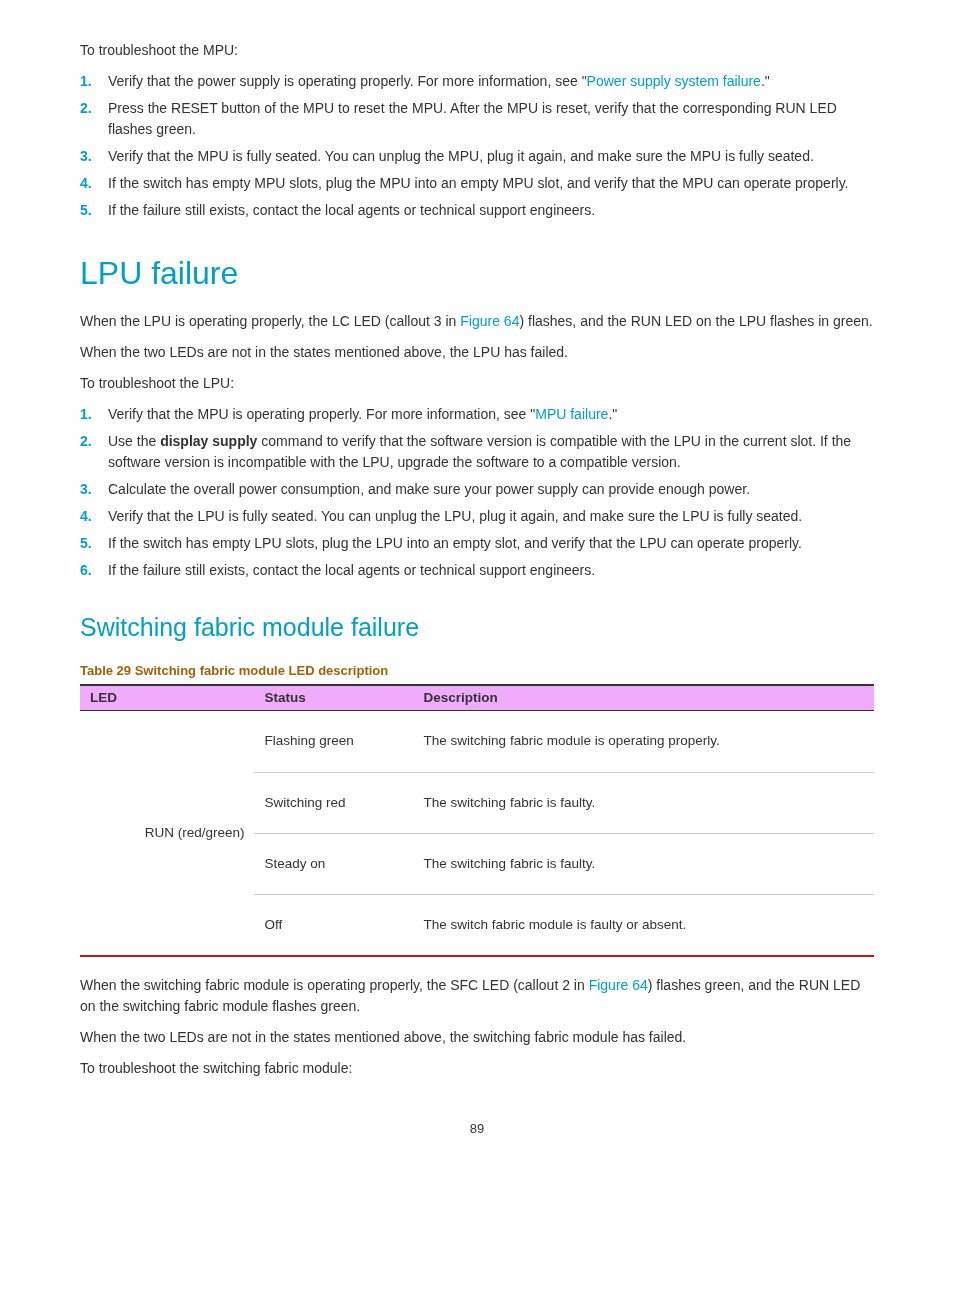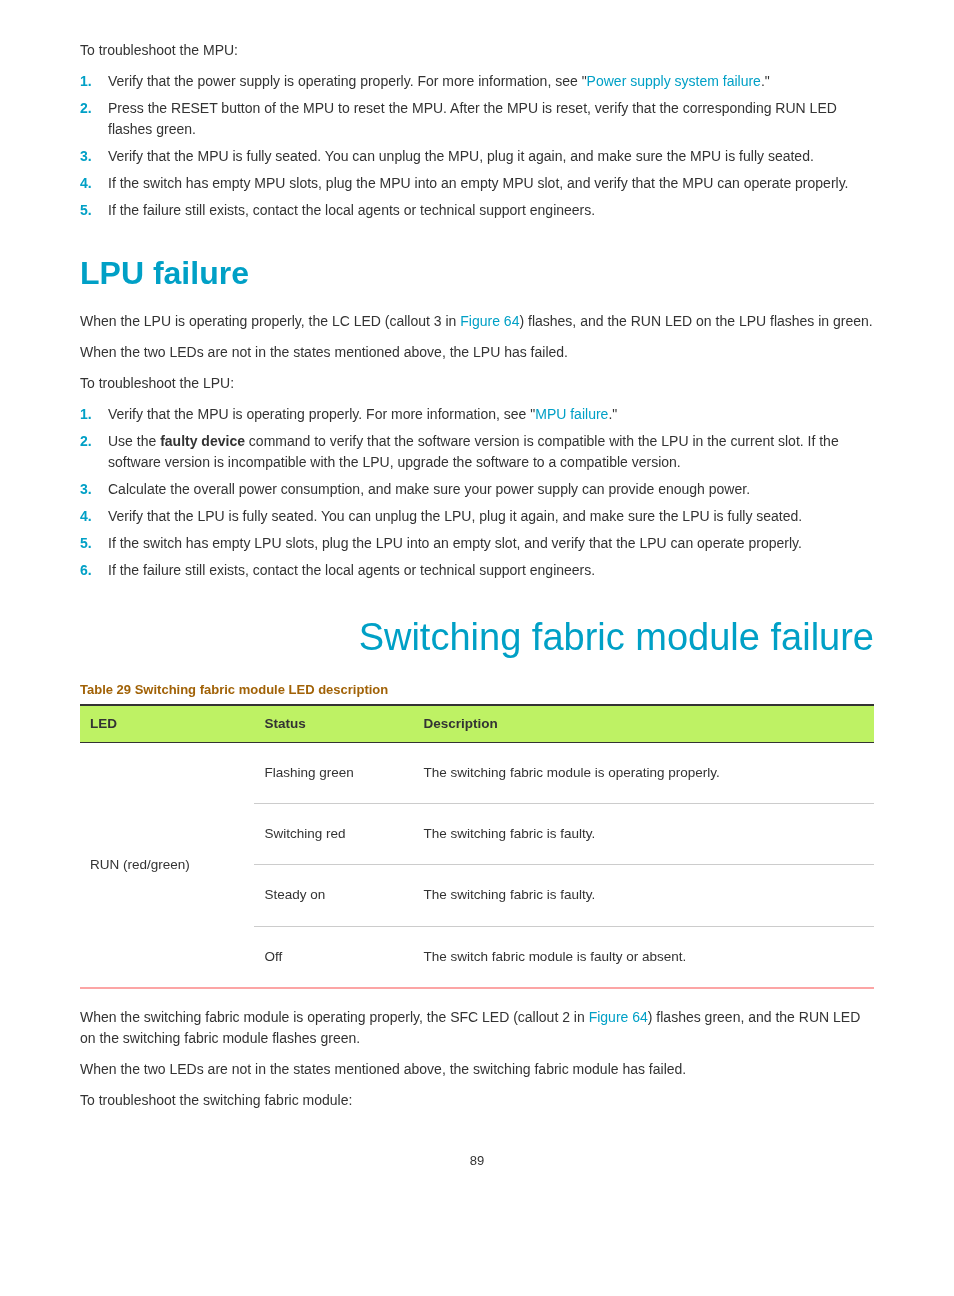--- a/index.html
+++ b/index.html
@@ -33,68 +33,67 @@
     .list-content {
       flex: 1;
     }
     a.link-blue {
       color: #00a0c6;
       text-decoration: none;
       margin-top: 36px;
     }
     h1.section-title {
       font-size: 32px;
-      font-weight: bold;
+      font-weight: normal;
       color: #00a0c6;
       margin: 28px 0 14px 0;
       font-family: Arial, Helvetica, sans-serif;
     }
     h2.section-title {
-      font-size: 38px;
+      font-size: 25px;
       font-weight: normal;
       color: #00a0c6;
       margin: 28px 0 14px 0;
       font-family: Arial, Helvetica, sans-serif;
-      text-align: right;
     }
     .bold { font-weight: bold; }
     .table-title {
       color: #a16207;
       font-weight: bold;
       font-size: 13px;
       margin-bottom: 4px;
     }
     table.data-table {
       width: 100%;
       border-collapse: collapse;
       margin-bottom: 18px;
       font-size: 13.5px;
     }
     table.data-table thead tr {
       border-top: 2px solid #333;
       border-bottom: 1px solid #333;
     }
     table.data-table th {
-      padding: 8px 10px;
+      padding: 2px 10px;
       text-align: left;
       font-weight: bold;
-      background: #bef264;
+      background: #f0abfc;
     }
     table.data-table tbody tr {
       border-bottom: 1px solid #ccc;
     }
     table.data-table tbody tr:last-child {
-      border-bottom: 2px solid #fca5a5;
+      border-bottom: 2px solid #b91c1c;
     }
     table.data-table td {
       padding: 20px 10px;
       vertical-align: middle;
     }
     .row-label {
-      text-align: left;
+      text-align: right;
       color: #333;
     }
     .page-number {
       text-align: center;
       margin-top: 40px;
       font-size: 13px;
       color: #333;
     }
     p.body-para {
       margin-bottom: 10px;
@@ -141,21 +140,21 @@
 <ol class="numbered-list">
   <li>
     <span class="num">1.</span>
     <span class="list-content">
       Verify that the MPU is operating properly. For more information, see "<a class="link-blue" href="#mpu-failure">MPU failure</a>."
     </span>
   </li>
   <li>
     <span class="num">2.</span>
     <span class="list-content">
-      Use the <span class="bold">faulty device</span> command to verify that the software version is compatible with the LPU in the current slot. If the software version is incompatible with the LPU, upgrade the software to a compatible version.
+      Use the <span class="bold">display supply</span> command to verify that the software version is compatible with the LPU in the current slot. If the software version is incompatible with the LPU, upgrade the software to a compatible version.
     </span>
   </li>
   <li>
     <span class="num">3.</span>
     <span class="list-content">Calculate the overall power consumption, and make sure your power supply can provide enough power.</span>
   </li>
   <li>
     <span class="num">4.</span>
     <span class="list-content">Verify that the LPU is fully seated. You can unplug the LPU, plug it again, and make sure the LPU is fully seated.</span>
   </li>

